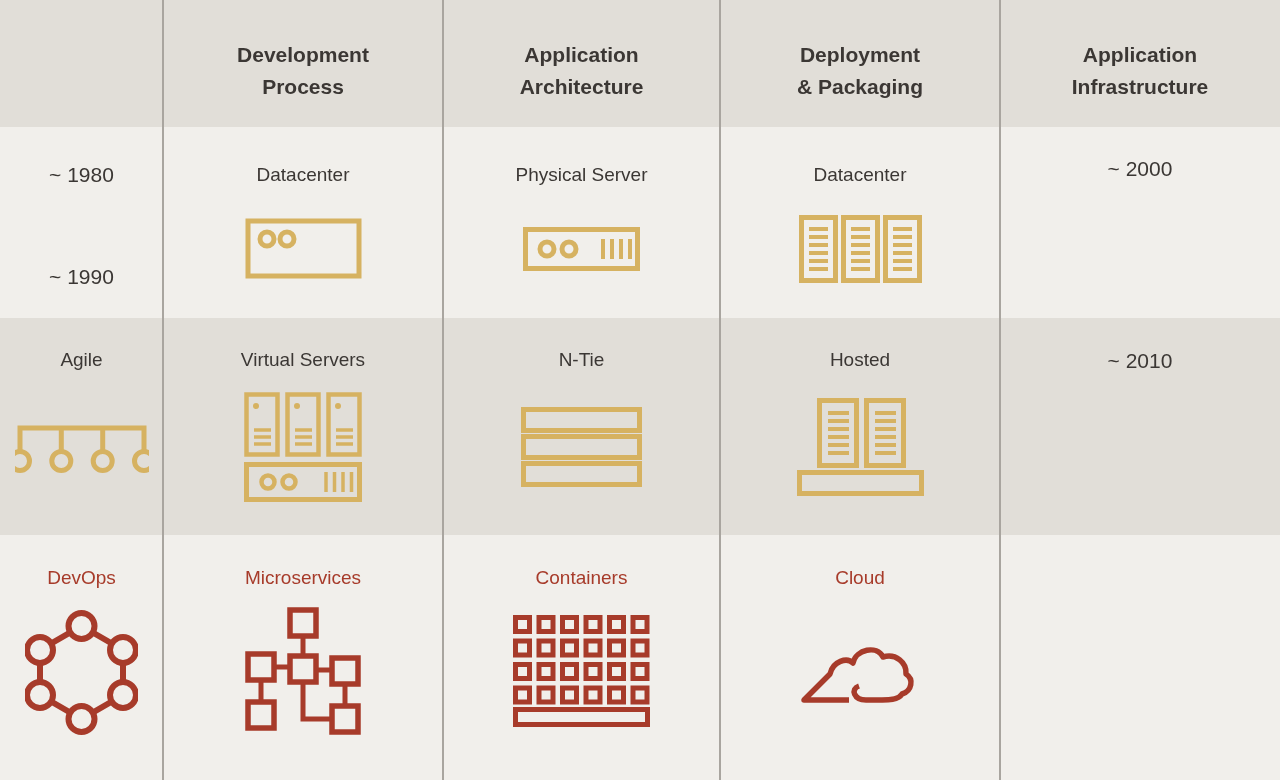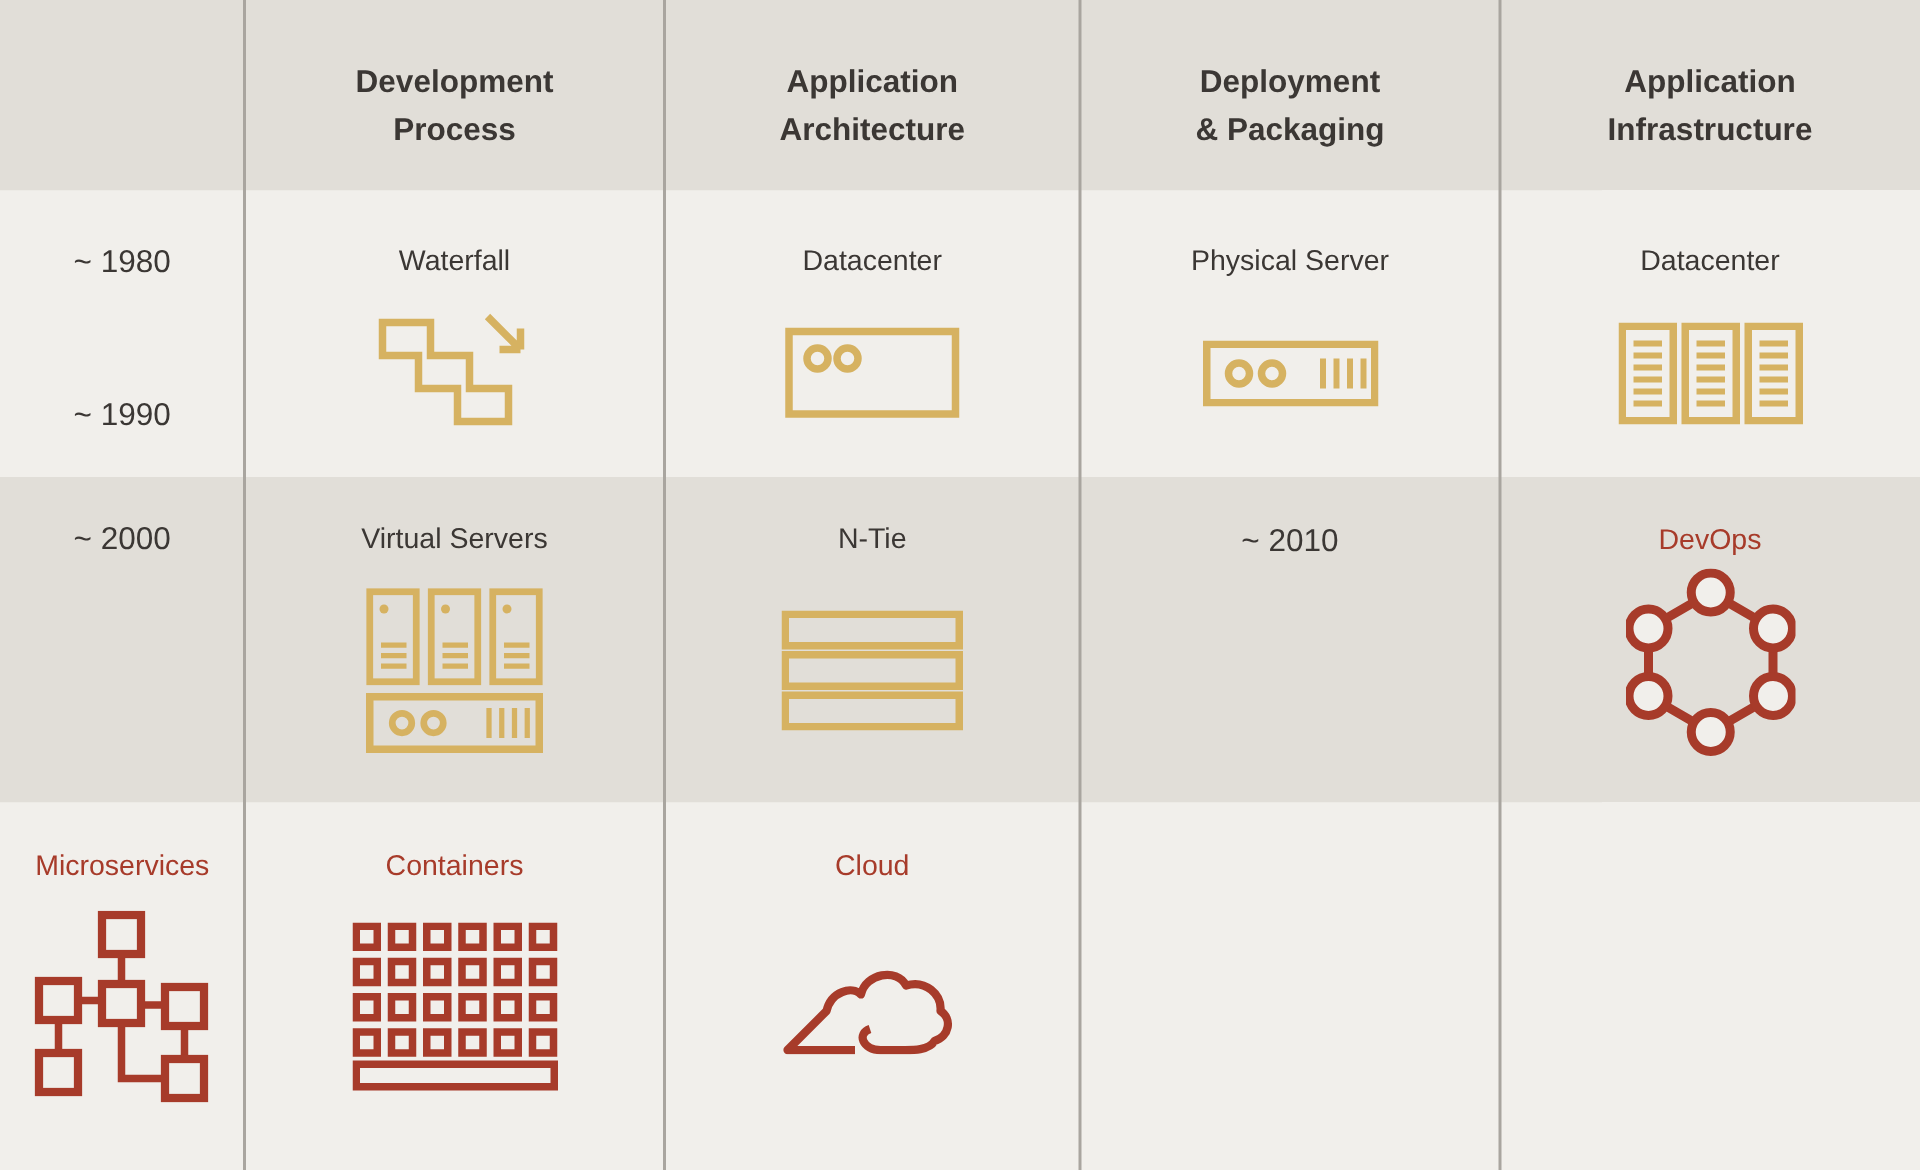--- a/index.html
+++ b/index.html
@@ -89,29 +89,20 @@
     <div class="hcell">
       <div class="hdr">Application
 Infrastructure</div>
     </div>
 
     <div class="ycell row1">
       <div class="year y-top">~ 1980</div>
       <div class="year y-bottom">~ 1990</div>
     </div>
 
-    <div class="cell row1">
-      <div class="label">Waterfall</div>
-      <div class="iconbox gold-ic">
-        <svg width="105" height="88" viewBox="0 0 105 88" fill="none" stroke="currentColor" stroke-width="5">
-          <path d="M4,10 H36 V32 H62 V54 H88 V76 H54 V54 H28 V32 H4 Z"></path>
-          <path d="M74,6 L96,28 M96,28 L96,14 M96,28 L82,28"></path>
-        </svg>
-      </div>
-    </div>
 
     <div class="cell row1">
       <div class="label">Datacenter</div>
       <div class="iconbox gold-ic">
         <svg width="117" height="61" viewBox="0 0 117 61" fill="none" stroke="currentColor" stroke-width="5">
           <rect x="3" y="3" width="111" height="55"></rect>
           <circle cx="22" cy="21" r="7"></circle>
           <circle cx="42" cy="21" r="7"></circle>
         </svg>
       </div>
@@ -140,20 +131,32 @@
                                    M52,14 H71 M52,22 H71 M52,30 H71 M52,38 H71 M52,46 H71 M52,54 H71
                                    M94,14 H113 M94,22 H113 M94,30 H113 M94,38 H113 M94,46 H113 M94,54 H113"></path>
         </svg>
       </div>
     </div>
 
     <div class="ycell row2">
       <div class="year">~ 2000</div>
     </div>
 
+    <div class="cell row2">
+      <div class="label">Agile</div>
+      <div class="iconbox gold-ic">
+        <svg width="134" height="52" viewBox="0 0 134 52" fill="none" stroke="currentColor" stroke-width="5">
+          <path d="M5,30 V7 H129 V30 M46.3,7 V30 M87.7,7 V30"></path>
+          <circle cx="5" cy="40" r="9.5"></circle>
+          <circle cx="46.3" cy="40" r="9.5"></circle>
+          <circle cx="87.7" cy="40" r="9.5"></circle>
+          <circle cx="129" cy="40" r="9.5"></circle>
+        </svg>
+      </div>
+    </div>
 
     <div class="cell row2">
       <div class="label">Virtual Servers</div>
       <div class="iconbox gold-ic">
         <svg width="118" height="110" viewBox="0 0 118 110" fill="none" stroke="currentColor" stroke-width="4.5">
           <rect x="2.5" y="2.5" width="31" height="60"></rect>
           <rect x="43.5" y="2.5" width="31" height="60"></rect>
           <rect x="84.5" y="2.5" width="31" height="60"></rect>
           <circle cx="12" cy="14" r="3" fill="currentColor" stroke="none"></circle>
           <circle cx="53" cy="14" r="3" fill="currentColor" stroke="none"></circle>
@@ -173,20 +176,32 @@
       <div class="label">N-Tie</div>
       <div class="iconbox gold-ic">
         <svg width="121" height="80" viewBox="0 0 121 80" fill="none" stroke="currentColor" stroke-width="5">
           <rect x="2.5" y="2.5" width="116" height="21"></rect>
           <rect x="2.5" y="29.5" width="116" height="21"></rect>
           <rect x="2.5" y="56.5" width="116" height="21"></rect>
         </svg>
       </div>
     </div>
 
+    <div class="cell row2">
+      <div class="label">Hosted</div>
+      <div class="iconbox gold-ic">
+        <svg width="127" height="98" viewBox="0 0 127 98" fill="none" stroke="currentColor" stroke-width="5">
+          <rect x="22.5" y="2.5" width="37" height="65"></rect>
+          <rect x="69.5" y="2.5" width="37" height="65"></rect>
+          <path stroke-width="4" d="M31,15 H52 M31,23 H52 M31,31 H52 M31,39 H52 M31,47 H52 M31,55 H52
+                                   M78,15 H99 M78,23 H99 M78,31 H99 M78,39 H99 M78,47 H99 M78,55 H99"></path>
+          <rect x="2.5" y="74.5" width="122" height="21"></rect>
+        </svg>
+      </div>
+    </div>
 
     <div class="ycell row3">
       <div class="year">~ 2010</div>
     </div>
 
     <div class="cell row3">
       <div class="label">DevOps</div>
       <div class="iconbox red-ic">
         <svg width="113" height="125" viewBox="0 0 113 125" fill="none" stroke="currentColor" stroke-width="6">
           <path d="M56.5,16 L98,40 L98,85 L56.5,109 L15,85 L15,40 Z"></path>

